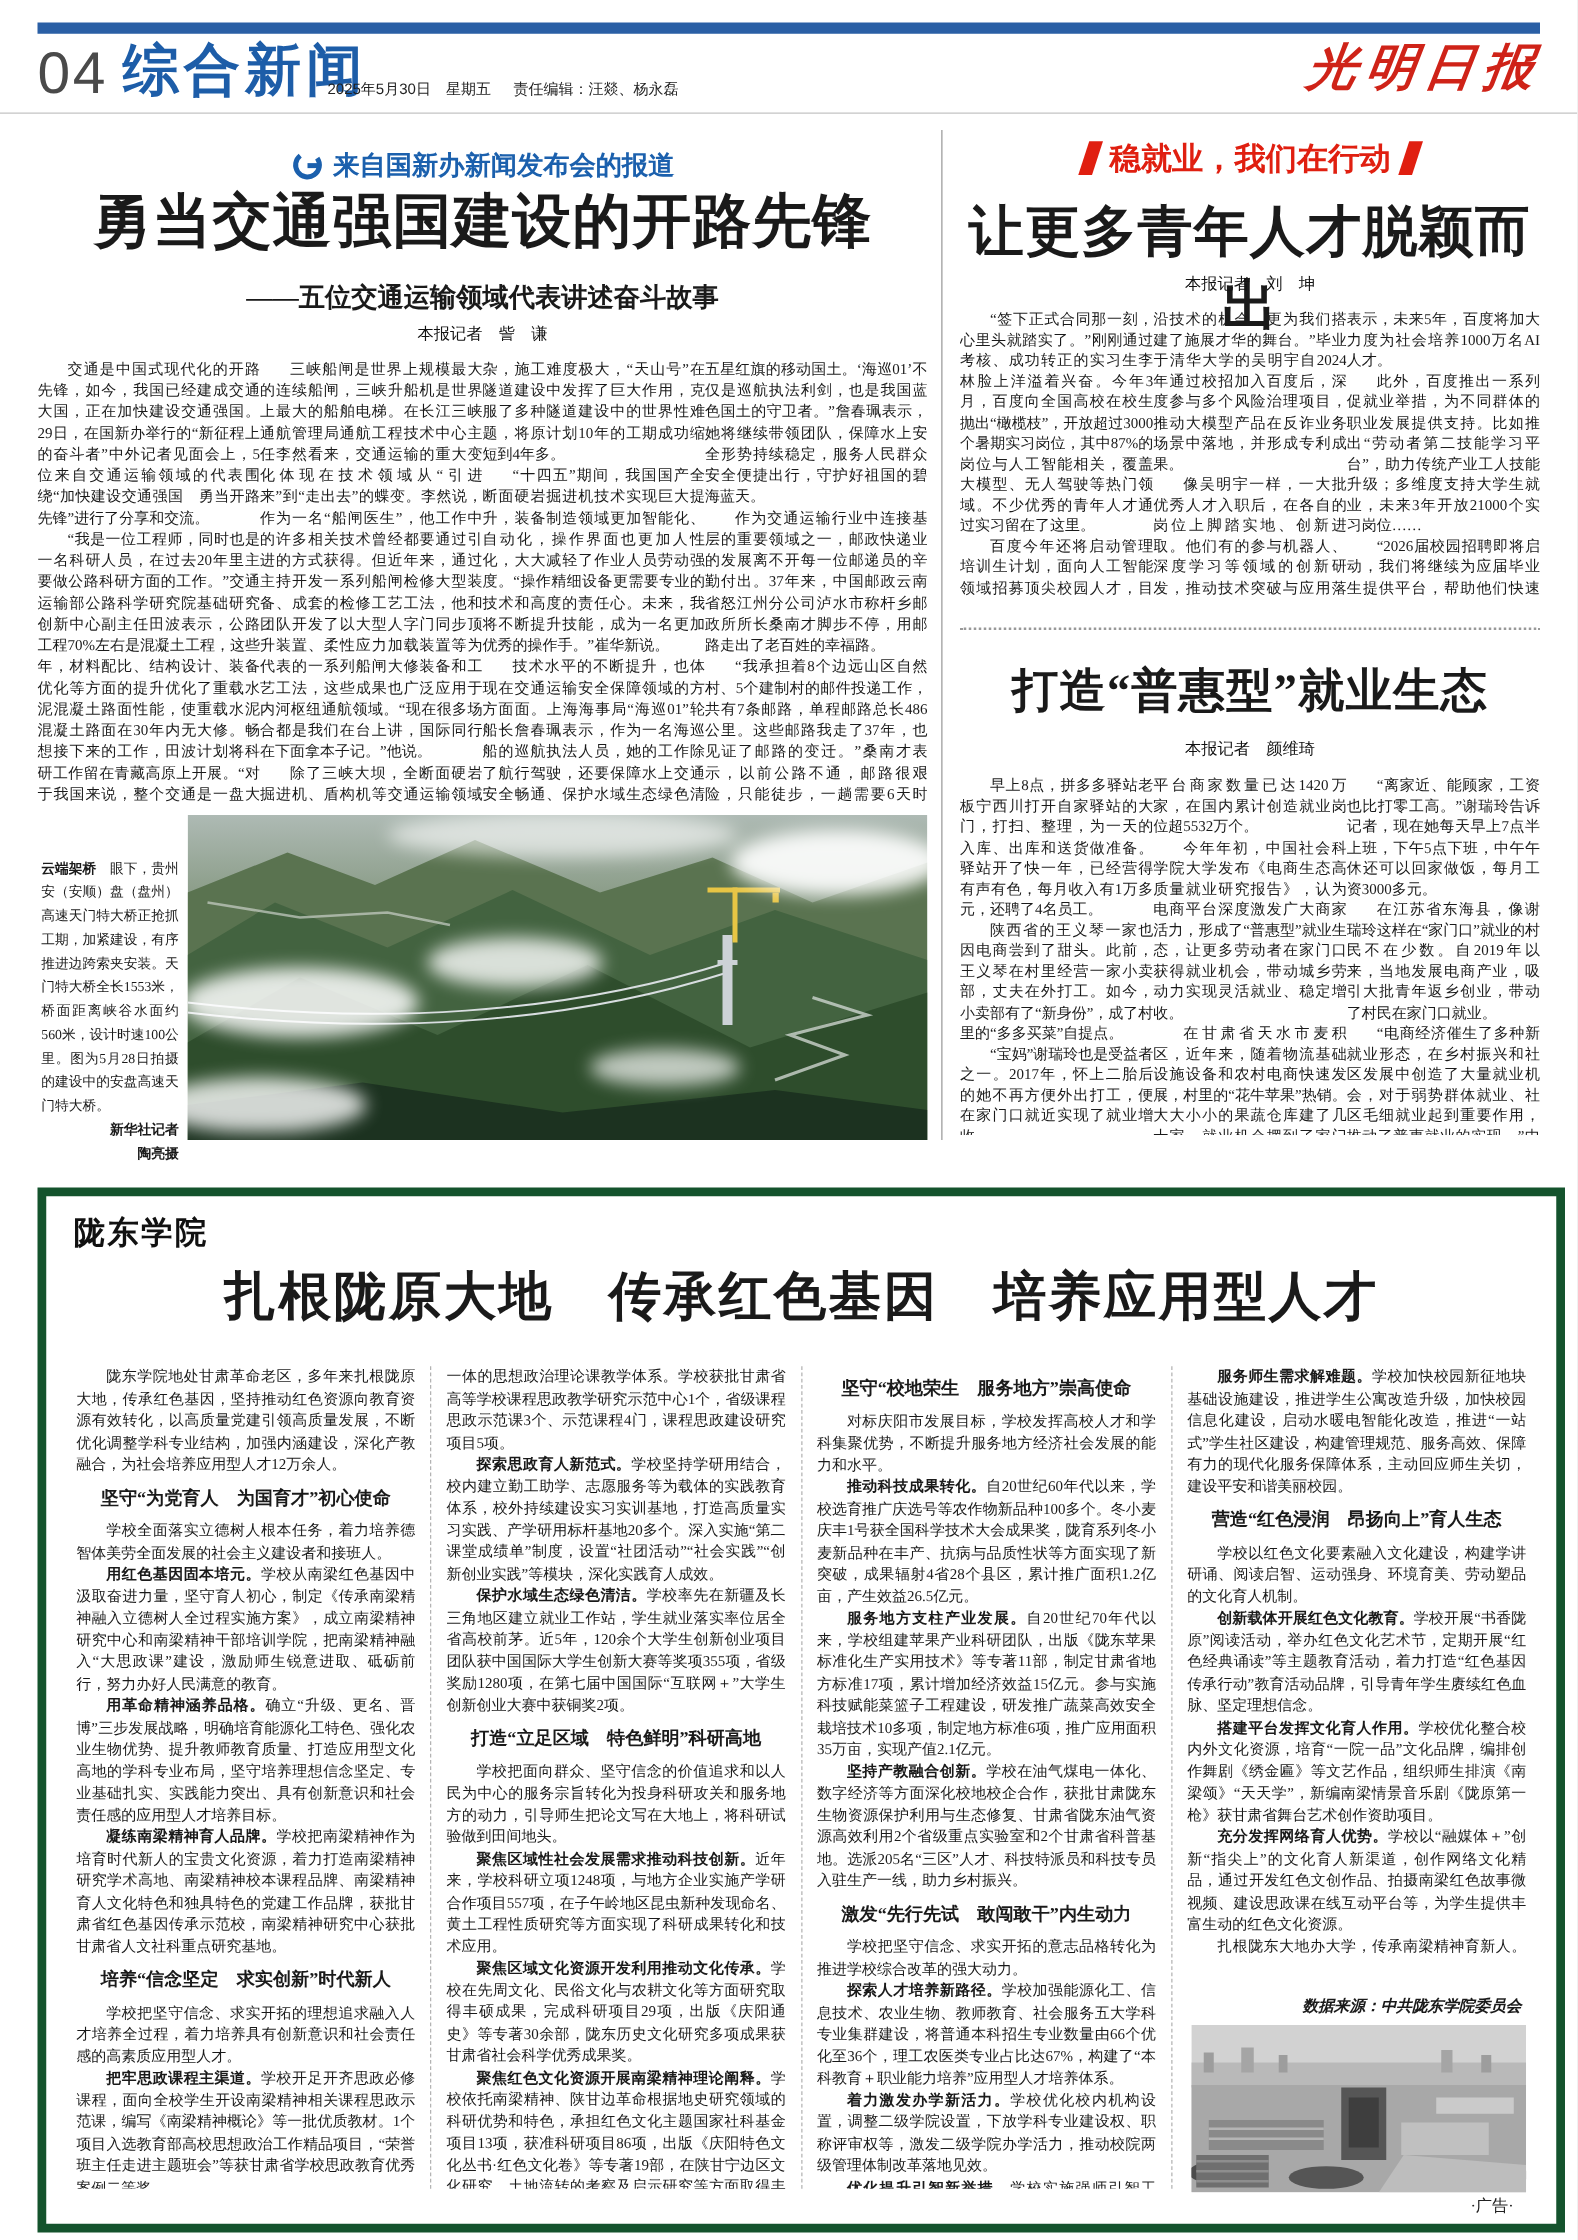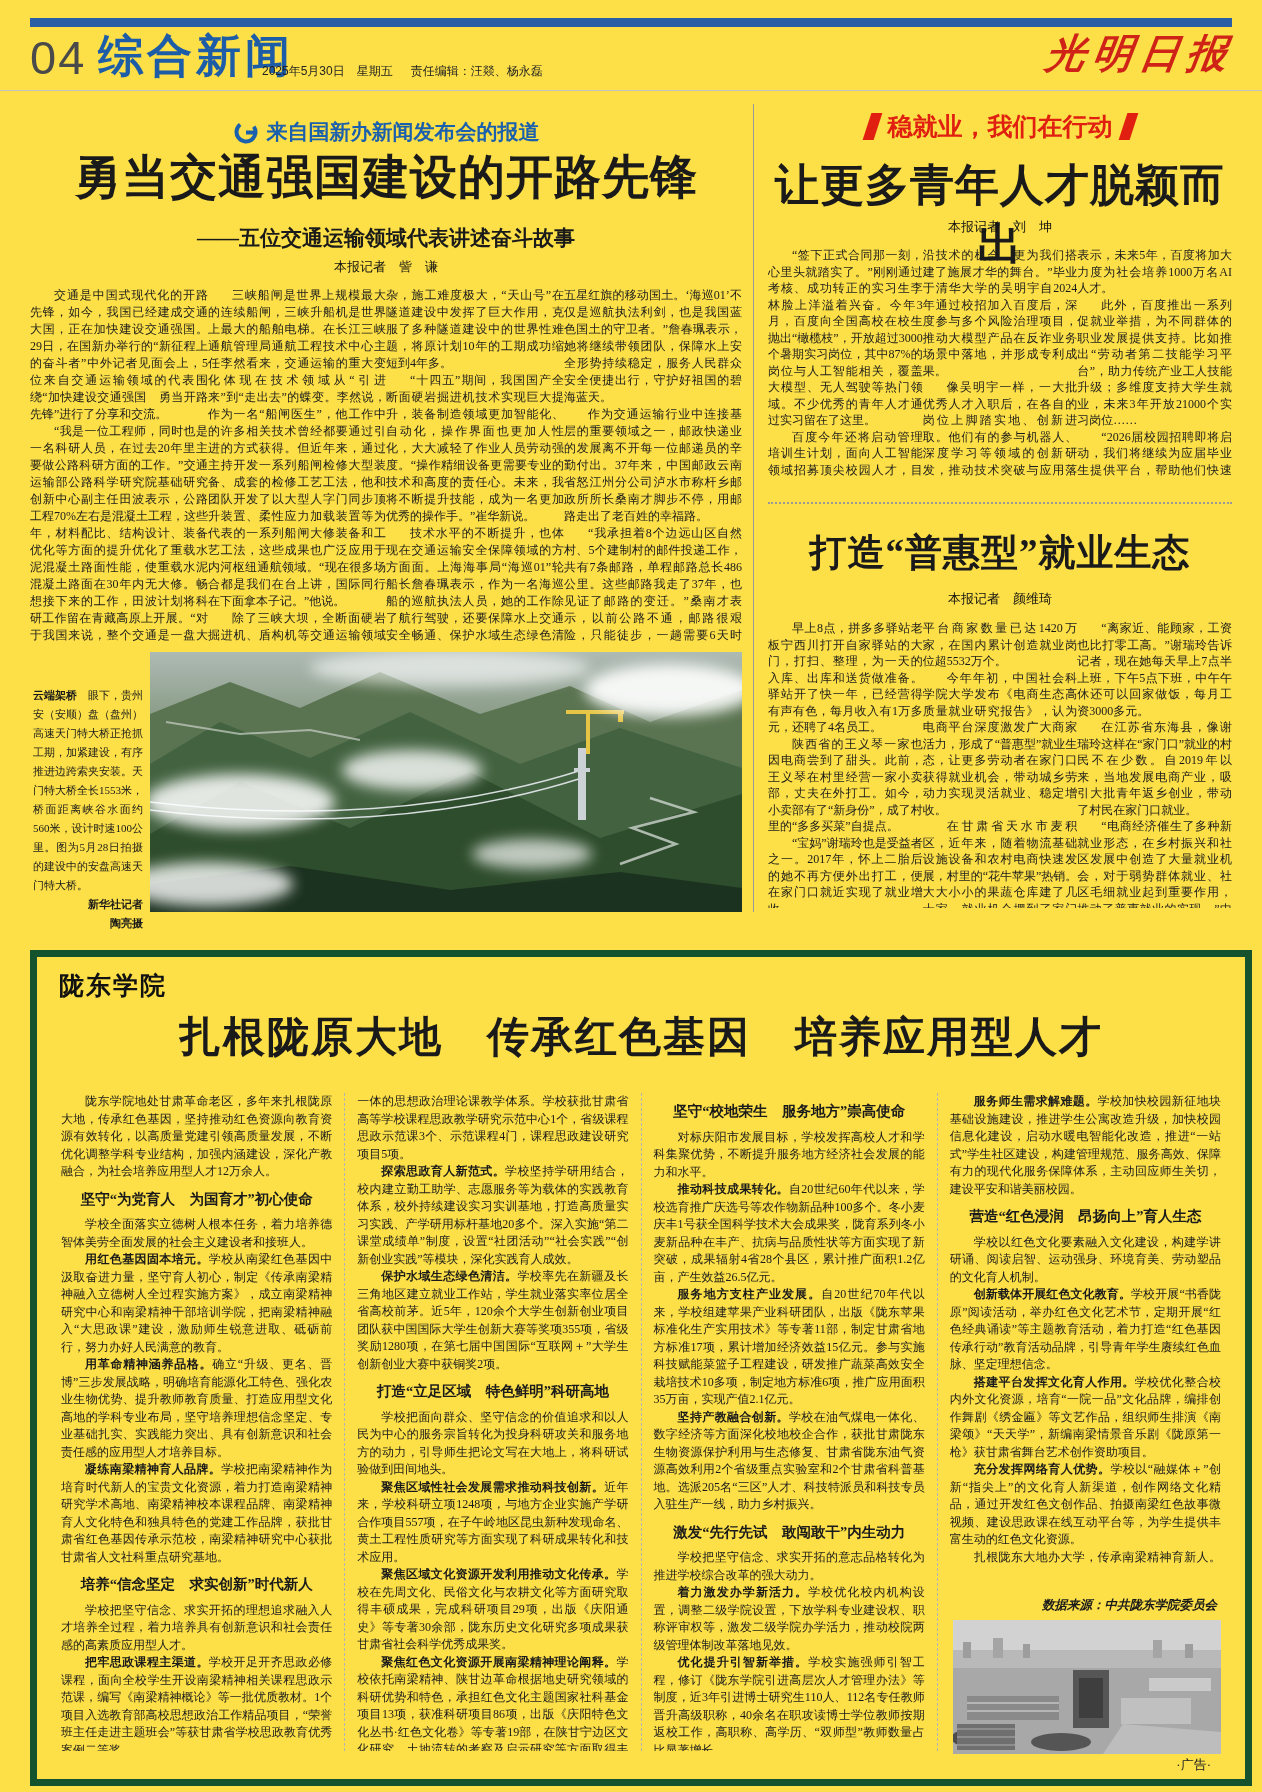--- a/index.html
+++ b/index.html
@@ -1,16 +1,16 @@
 <!DOCTYPE html>
 <html><head>
 <meta charset="utf-8">
 <style>
   html,body{margin:0;padding:0;background:#e8e8e6;}
-  .page{position:relative;width:1262px;height:1792px;margin:0 auto;background:#fde047;
+  .page{position:relative;width:1262px;height:1792px;margin:0 auto;background:#ffffff;
         font-family:"Liberation Serif","DejaVu Serif",serif;color:#1a1a1a;overflow:hidden;}
   .abs{position:absolute;}
   
   .blue-bar{left:30px;top:18px;width:1202px;height:9px;background:#2a5fa5;}
   .pagenum{left:30px;top:30px;font-family:"Liberation Sans","DejaVu Sans",sans-serif;
            font-size:47px;color:#4a4a4a;letter-spacing:2px;}
   .secname{left:98px;top:26px;font-family:"Liberation Sans","DejaVu Sans",sans-serif;
            font-weight:bold;font-size:45px;color:#1d5da8;letter-spacing:4px;}
   .dateline{left:262px;top:63px;font-family:"Liberation Sans","DejaVu Sans",sans-serif;
             font-size:12px;color:#222;}
@@ -230,20 +230,21 @@
           <p class="para"><span class="lead">聚焦红色文化资源开展南梁精神理论阐释。</span>学校依托南梁精神、陕甘边革命根据地史研究领域的科研优势和特色，承担红色文化主题国家社科基金项目13项，获准科研项目86项，出版《庆阳特色文化丛书·红色文化卷》等专著19部，在陕甘宁边区文化研究、土地流转的考察及启示研究等方面取得丰硕成果。</p>
         </div>
         <div class="col">
           <div class="sub-head">坚守“校地荣生　服务地方”崇高使命</div>
           <p class="para">对标庆阳市发展目标，学校发挥高校人才和学科集聚优势，不断提升服务地方经济社会发展的能力和水平。</p>
           <p class="para"><span class="lead">推动科技成果转化。</span>自20世纪60年代以来，学校选育推广庆选号等农作物新品种100多个。冬小麦庆丰1号获全国科学技术大会成果奖，陇育系列冬小麦新品种在丰产、抗病与品质性状等方面实现了新突破，成果辐射4省28个县区，累计推广面积1.2亿亩，产生效益26.5亿元。</p>
           <p class="para"><span class="lead">服务地方支柱产业发展。</span>自20世纪70年代以来，学校组建苹果产业科研团队，出版《陇东苹果标准化生产实用技术》等专著11部，制定甘肃省地方标准17项，累计增加经济效益15亿元。参与实施科技赋能菜篮子工程建设，研发推广蔬菜高效安全栽培技术10多项，制定地方标准6项，推广应用面积35万亩，实现产值2.1亿元。</p>
           <p class="para"><span class="lead">坚持产教融合创新。</span>学校在油气煤电一体化、数字经济等方面深化校地校企合作，获批甘肃陇东生物资源保护利用与生态修复、甘肃省陇东油气资源高效利用2个省级重点实验室和2个甘肃省科普基地。选派205名“三区”人才、科技特派员和科技专员入驻生产一线，助力乡村振兴。</p>
           <div class="sub-head">激发“先行先试　敢闯敢干”内生动力</div>
           <p class="para">学校把坚守信念、求实开拓的意志品格转化为推进学校综合改革的强大动力。</p>
+          <p class="para"><span class="lead">探索人才培养新路径。</span>学校加强能源化工、信息技术、农业生物、教师教育、社会服务五大学科专业集群建设，将普通本科招生专业数量由66个优化至36个，理工农医类专业占比达67%，构建了“本科教育＋职业能力培养”应用型人才培养体系。</p>
           <p class="para"><span class="lead">着力激发办学新活力。</span>学校优化校内机构设置，调整二级学院设置，下放学科专业建设权、职称评审权等，激发二级学院办学活力，推动校院两级管理体制改革落地见效。</p>
           <p class="para"><span class="lead">优化提升引智新举措。</span>学校实施强师引智工程，修订《陇东学院引进高层次人才管理办法》等制度，近3年引进博士研究生110人、112名专任教师晋升高级职称，40余名在职攻读博士学位教师按期返校工作，高职称、高学历、“双师型”教师数量占比显著增长。</p>
         </div>
         <div class="col">
           <p class="para"><span class="lead">服务师生需求解难题。</span>学校加快校园新征地块基础设施建设，推进学生公寓改造升级，加快校园信息化建设，启动水暖电智能化改造，推进“一站式”学生社区建设，构建管理规范、服务高效、保障有力的现代化服务保障体系，主动回应师生关切，建设平安和谐美丽校园。</p>
           <div class="sub-head">营造“红色浸润　昂扬向上”育人生态</div>
           <p class="para">学校以红色文化要素融入文化建设，构建学讲研诵、阅读启智、运动强身、环境育美、劳动塑品的文化育人机制。</p>
           <p class="para"><span class="lead">创新载体开展红色文化教育。</span>学校开展“书香陇原”阅读活动，举办红色文化艺术节，定期开展“红色经典诵读”等主题教育活动，着力打造“红色基因传承行动”教育活动品牌，引导青年学生赓续红色血脉、坚定理想信念。</p>
           <p class="para"><span class="lead">搭建平台发挥文化育人作用。</span>学校优化整合校内外文化资源，培育“一院一品”文化品牌，编排创作舞剧《绣金匾》等文艺作品，组织师生排演《南梁颂》“天天学”，新编南梁情景音乐剧《陇原第一枪》获甘肃省舞台艺术创作资助项目。</p>
           <p class="para"><span class="lead">充分发挥网络育人优势。</span>学校以“融媒体＋”创新“指尖上”的文化育人新渠道，创作网络文化精品，通过开发红色文创作品、拍摄南梁红色故事微视频、建设思政课在线互动平台等，为学生提供丰富生动的红色文化资源。</p>

